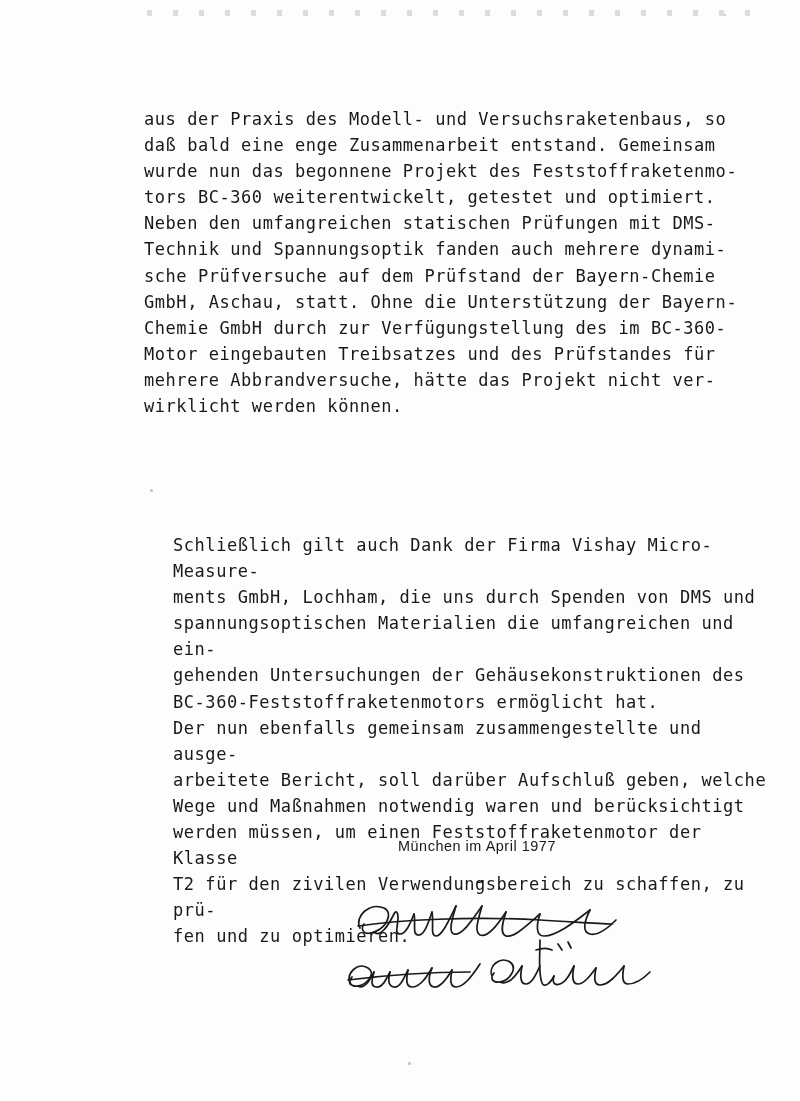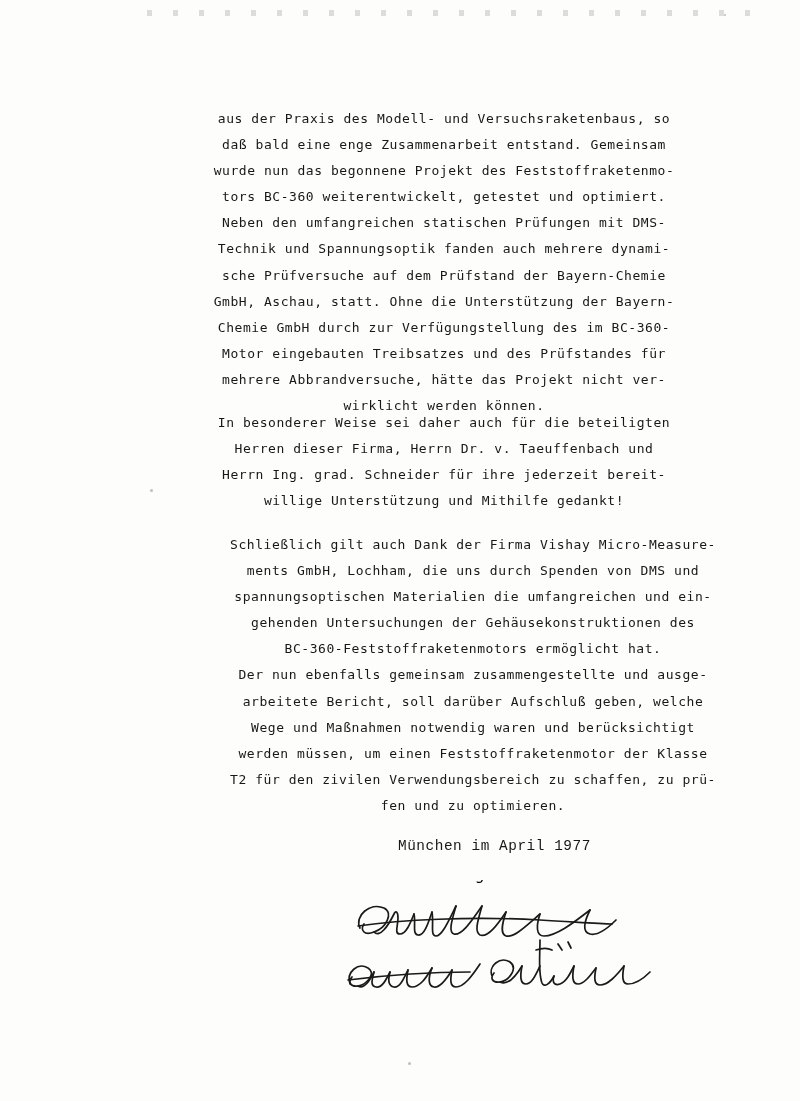--- a/index.html
+++ b/index.html
@@ -40,39 +40,38 @@
     position: absolute;
     background: rgba(130,130,130,0.5);
     border-radius: 50%;
   }
 
   .text-block {
     position: absolute;
     left: 144px;
     width: 600px;
     color: #181818;
-    font-size: 13px;
+    font-size: 17px;
     line-height: 26.1px;
     letter-spacing: 0.55px;
     white-space: pre-wrap;
     font-family: "DejaVu Sans Mono", monospace;
-    text-align: center;
   }
   #para1 { top: 106px; }
   #para2 { top: 410px; }
   #para3 { top: 532px; margin-left: 29px; }
 
   .date-line {
     position: absolute;
     left: 398px;
     top: 838px;
     color: #181818;
     font-size: 14.4px;
     letter-spacing: 0.55px;
-    font-family: Liberation Mono, monospace;
+    font-family: Liberation Sans, sans-serif;
   }
 
   .signature {
     position: absolute;
     left: 340px;
     top: 880px;
     width: 320px;
     height: 125px;
     pointer-events: none;
   }
@@ -98,24 +97,20 @@
 tors BC-360 weiterentwickelt, getestet und optimiert.
 Neben den umfangreichen statischen Prüfungen mit DMS-
 Technik und Spannungsoptik fanden auch mehrere dynami-
 sche Prüfversuche auf dem Prüfstand der Bayern-Chemie
 GmbH, Aschau, statt. Ohne die Unterstützung der Bayern-
 Chemie GmbH durch zur Verfügungstellung des im BC-360-
 Motor eingebauten Treibsatzes und des Prüfstandes für
 mehrere Abbrandversuche, hätte das Projekt nicht ver-
 wirklicht werden können.</div>
 
-  <div class="text-block" id="para2">In besonderer Weise sei daher auch für die beteiligten
-Herren dieser Firma, Herrn Dr. v. Taeuffenbach und
-Herrn Ing. grad. Schneider für ihre jederzeit bereit-
-willige Unterstützung und Mithilfe gedankt!</div>
 
   <div class="text-block" id="para3">Schließlich gilt auch Dank der Firma Vishay Micro-Measure-
 ments GmbH, Lochham, die uns durch Spenden von DMS und
 spannungsoptischen Materialien die umfangreichen und ein-
 gehenden Untersuchungen der Gehäusekonstruktionen des
 BC-360-Feststoffraketenmotors ermöglicht hat.
 Der nun ebenfalls gemeinsam zusammengestellte und ausge-
 arbeitete Bericht, soll darüber Aufschluß geben, welche
 Wege und Maßnahmen notwendig waren und berücksichtigt
 werden müssen, um einen Feststoffraketenmotor der Klasse

